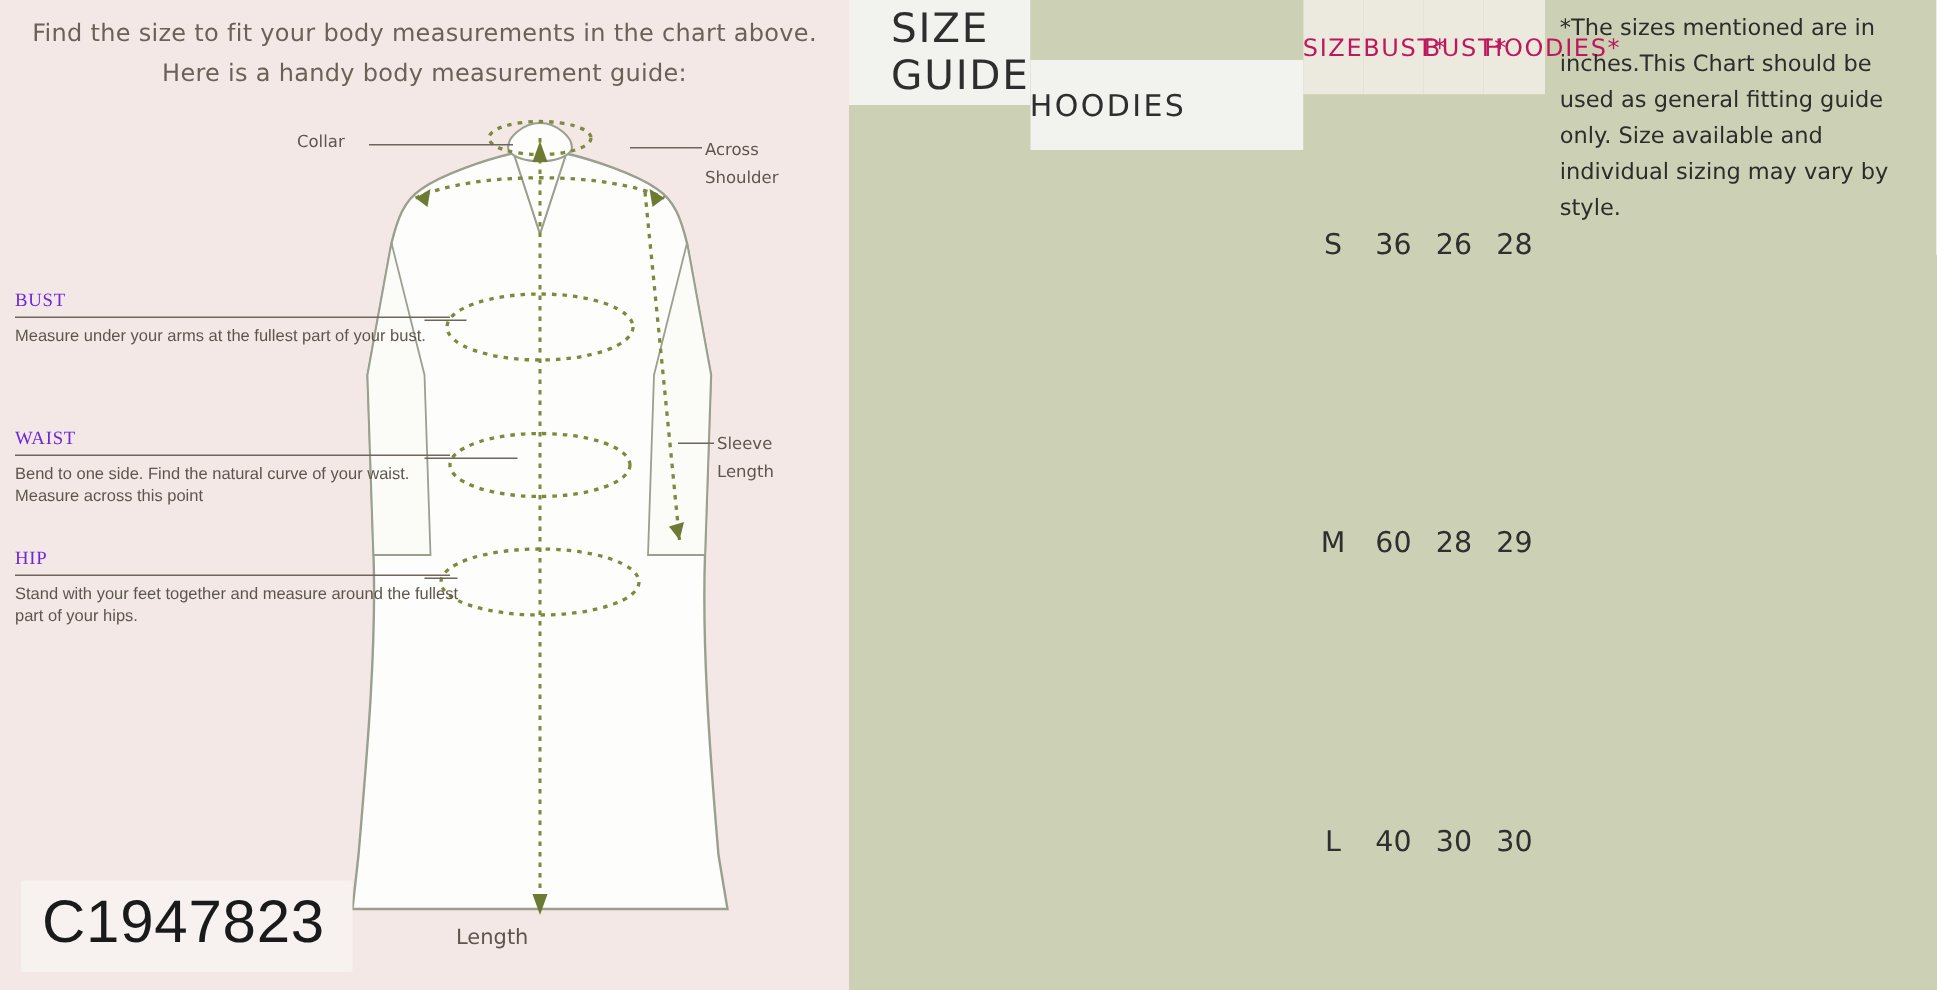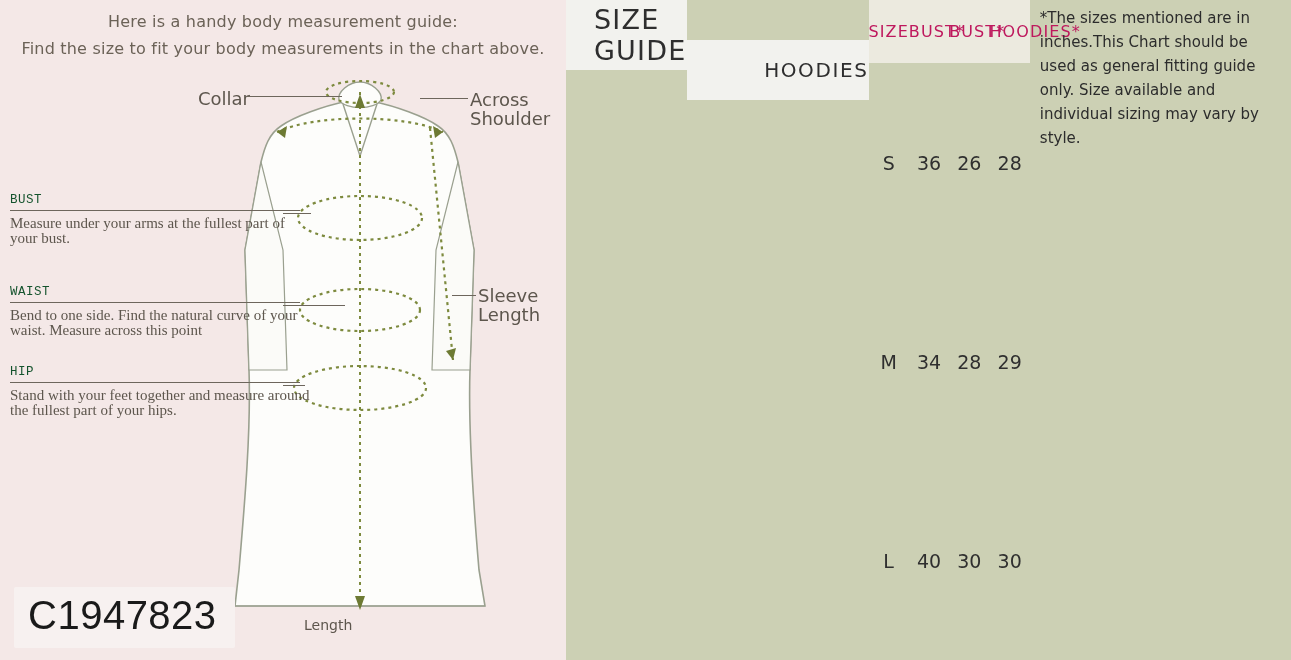--- a/index.html
+++ b/index.html
@@ -38,52 +38,52 @@
     font-size: 16px;
     line-height: 27px;
     font-family: "DejaVu Sans", sans-serif;
     letter-spacing: 0.2px;
   }
   .guide-heading span { display: block; }
 
   .callout-label {
     position: absolute;
     color: #5d564d;
-    font-size: 18px;
+    font-size: 11px;
     font-family: "DejaVu Sans", sans-serif;
     white-space: nowrap;
   }
   .callout-collar { top: 88px; left: 198px; }
   .callout-across { top: 90px; left: 470px; line-height: 19px; white-space: normal; width: 70px; }
   .callout-sleeve { top: 286px; left: 478px; line-height: 19px; white-space: normal; width: 62px; }
   .callout-length { top: 617px; left: 304px; font-size: 14px; }
 
   .measure-block {
     position: absolute;
     left: 10px;
     width: 300px;
   }
   .measure-title {
-    color: #14532d;
+    color: #6d28d9;
     font-size: 12.5px;
     letter-spacing: 0.5px;
-    font-family: Liberation Mono, monospace;
+    font-family: Liberation Serif, serif;
     margin-bottom: 3px;
   }
   .measure-rule {
     height: 1px;
     background: #6d665c;
     width: 290px;
     margin-bottom: 5px;
   }
   .measure-text {
     color: #5d564d;
-    font-size: 15px;
+    font-size: 11px;
     line-height: 15px;
-    font-family: Liberation Serif, serif;
+    font-family: Liberation Sans, sans-serif;
   }
   .mb-bust { top: 193px; }
   .mb-waist { top: 285px; }
   .mb-hip { top: 365px; }
 
   
   .leader {
     position: absolute;
     background: #6d665c;
     height: 1px;
@@ -146,21 +146,21 @@
     justify-content: center;
   }
   .category-pill {
     background: #f2f2ee;
     color: #2e2e2e;
     font-size: 20px;
     font-family: "DejaVu Sans", sans-serif;
     letter-spacing: 1.6px;
     padding: 18px 0;
     width: 182px;
-    text-align: right;
+    text-align: left;
   }
   table.size-table {
     width: 100%;
     border-collapse: collapse;
     table-layout: fixed;
   }
   table.size-table thead tr {
     background: #eceadf;
   }
   table.size-table th {
@@ -190,22 +190,22 @@
   }
 </style>
 </head>
 <body>
 
 <div id="page">
 
   <div class="left-panel">
 
     <div class="guide-heading">
+      <span>Find the size to fit your body measurements in the chart above.</span>
       <span>Here is a handy body measurement guide:</span>
-      <span>Find the size to fit your body measurements in the chart above.</span>
     </div>
 
     <div class="garment">
       <svg width="270" height="560" viewBox="0 0 270 560">
 
         <path d="M118 32 C100 36 70 46 56 56 C44 64 40 76 36 92 L20 180 L24 300 C26 360 20 430 14 500 L10 536 L260 536 L254 500 C248 430 243 360 245 300 L249 180 L233 92 C229 76 225 64 213 56 C199 46 169 36 151 32 Z" fill="#fdfdfb" stroke="#9aa08f" stroke-width="1.6"></path>
 
         <path d="M36 92 L20 180 L24 300 L62 300 L58 180 Z" fill="#fbfbf8" stroke="#9aa08f" stroke-width="1.2"></path>
         <path d="M233 92 L249 180 L245 300 L207 300 L211 180 Z" fill="#fbfbf8" stroke="#9aa08f" stroke-width="1.2"></path>
 
@@ -289,21 +289,21 @@
       </thead>
       <tbody>
         <tr>
           <td>S</td>
           <td>36</td>
           <td>26</td>
           <td>28</td>
         </tr>
         <tr>
           <td>M</td>
-          <td>34</td>
+          <td>60</td>
           <td>28</td>
           <td>29</td>
         </tr>
         <tr>
           <td>L</td>
           <td>40</td>
           <td>30</td>
           <td>30</td>
         </tr>
       </tbody>

